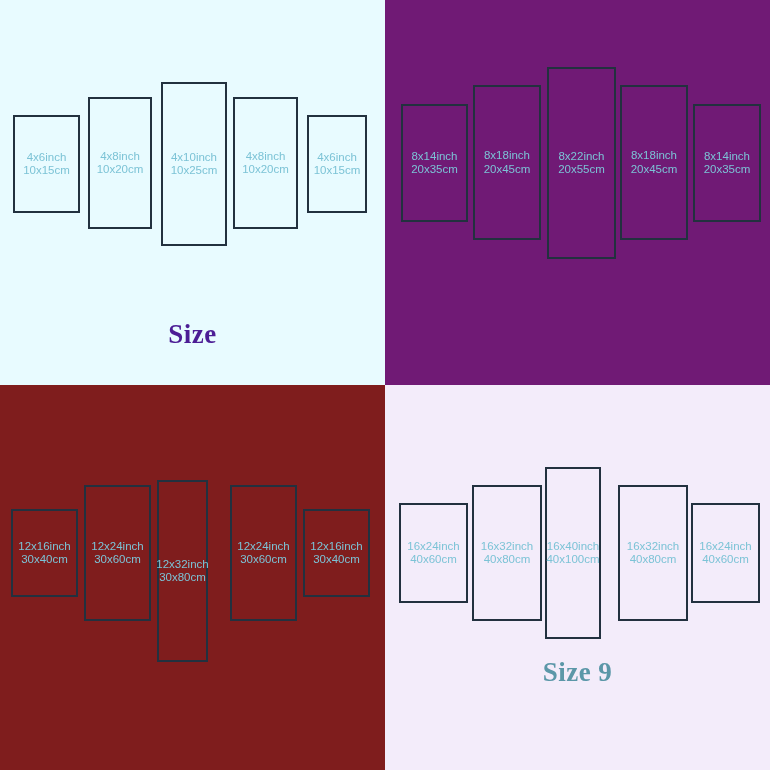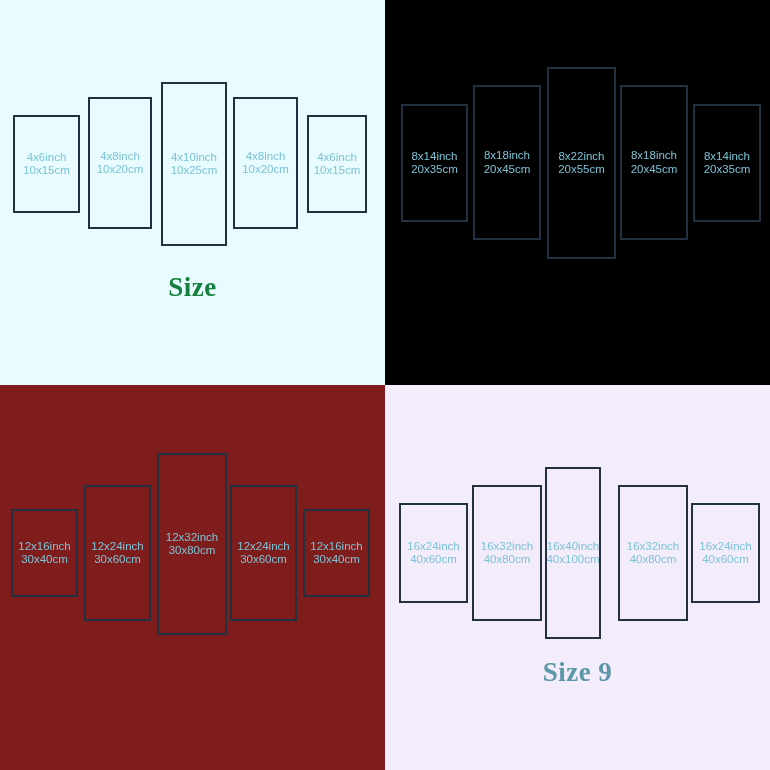--- a/index.html
+++ b/index.html
@@ -99,23 +99,23 @@
             <span class="lbl-line">10x20cm</span>
           </div>
         </div>
         <div class="panel" style="left: 307px; top: 115px; width: 60px; height: 98px; border-color: rgb(34, 49, 63);">
           <div class="panel-label" style="color: rgb(124, 195, 214);">
             <span class="lbl-line">4x6inch</span>
             <span class="lbl-line">10x15cm</span>
           </div>
         </div>
       </div>
-      <div class="quadrant-title" style="color: #15803d;">Size</div>
-    </div>
-    <div class="quadrant" style="background: #000000;">
+      <div class="quadrant-title" style="color: #4c1d95; margin-top: 47px;">Size</div>
+    </div>
+    <div class="quadrant" style="background: #701a75;">
       <div class="panel-stage">
         <div class="panel" style="left: 16px; top: 104px; width: 67px; height: 118px; border-color: rgb(34, 49, 63);">
           <div class="panel-label" style="color: rgb(124, 195, 214);">
             <span class="lbl-line">8x14inch</span>
             <span class="lbl-line">20x35cm</span>
           </div>
         </div>
         <div class="panel" style="left: 88px; top: 85px; width: 68px; height: 155px; border-color: rgb(34, 49, 63);">
           <div class="panel-label" style="color: rgb(124, 195, 214);">
             <span class="lbl-line">8x18inch</span>
@@ -149,21 +149,21 @@
             <span class="lbl-line">12x16inch</span>
             <span class="lbl-line">30x40cm</span>
           </div>
         </div>
         <div class="panel" style="left: 84px; top: 100px; width: 67px; height: 136px; border-color: rgb(34, 49, 63);">
           <div class="panel-label" style="color: rgb(124, 195, 214);">
             <span class="lbl-line">12x24inch</span>
             <span class="lbl-line">30x60cm</span>
           </div>
         </div>
-        <div class="panel" style="left: 157px; top: 68px; width: 70px; height: 182px; border-color: rgb(34, 49, 63);">
+        <div class="panel" style="left: 157px; top: 95px; width: 51px; height: 182px; border-color: rgb(34, 49, 63);">
           <div class="panel-label" style="color: rgb(124, 195, 214);">
             <span class="lbl-line">12x32inch</span>
             <span class="lbl-line">30x80cm</span>
           </div>
         </div>
         <div class="panel" style="left: 230px; top: 100px; width: 67px; height: 136px; border-color: rgb(34, 49, 63);">
           <div class="panel-label" style="color: rgb(124, 195, 214);">
             <span class="lbl-line">12x24inch</span>
             <span class="lbl-line">30x60cm</span>
           </div>

